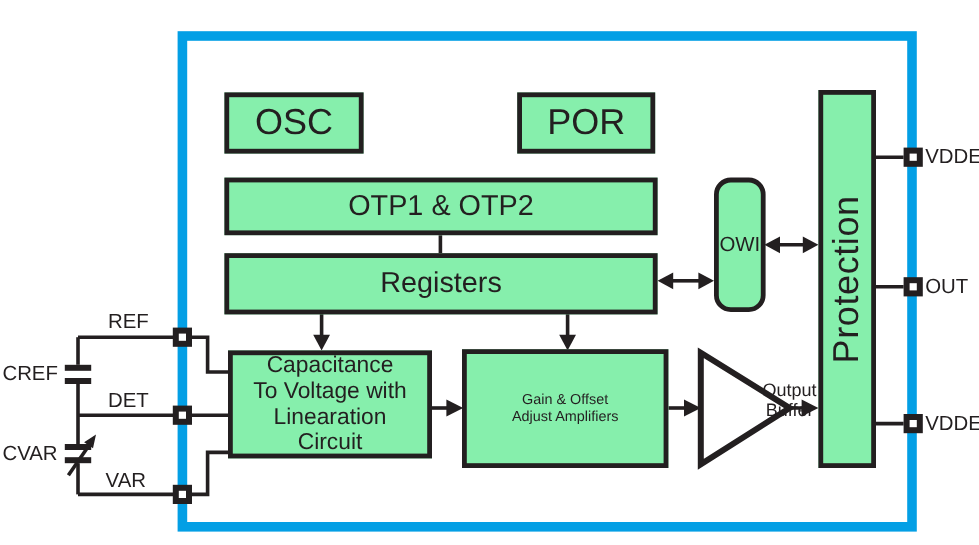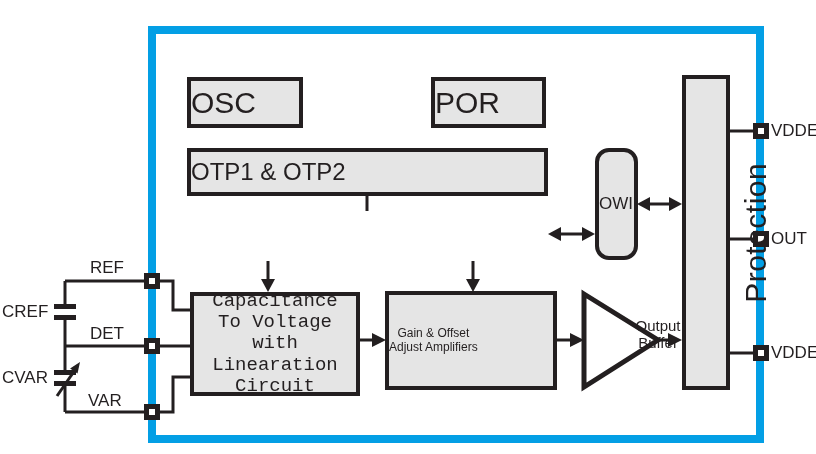--- a/index.html
+++ b/index.html
@@ -19,23 +19,23 @@
   .chip-rect{fill:none;stroke:var(--chip-border);stroke-width:8;}
   .wire{stroke:var(--ink);stroke-width:3;fill:none;}
   .ah{fill:var(--ink);stroke:none;}
   .pin-sq{fill:var(--ink);}
   .pin-hole{fill:#ffffff;}
   .plate{fill:var(--ink);}
   .tri{fill:#ffffff;stroke:var(--ink);stroke-width:5;stroke-linejoin:miter;}
   .box{
     position:absolute;
     box-sizing:border-box;
-    background:#e5e5e5;
+    background:#86efac;
     border:4px solid var(--ink);
-    display:flex;align-items:center;
+    display:flex;align-items:center;justify-content:center;
     text-align:center;
     white-space:pre-line;
     line-height:1.12;
   }
   .f30{font-size:30px;}
   .f24{font-size:24px;}
   .f20{font-size:12px;}
   .f19{font-size:19px;}
   .f17{font-size:17px;border-radius:14px;}
   .vtext{
@@ -160,22 +160,25 @@
   </div>
 
   <div class="box f30" style="left:431px;top:77px;width:115px;height:51px;">
     <span>POR</span>
   </div>
 
   <div class="box f24" style="left:187px;top:148px;width:361px;height:48px;">
     <span>OTP1 &amp; OTP2</span>
   </div>
 
-
-  <div class="box f19" style="left:190px;top:292px;width:170px;height:104px;font-family:Liberation Mono, monospace;">
+  <div class="box f24" style="left:187px;top:211px;width:361px;height:51px;">
+    <span>Registers</span>
+  </div>
+
+  <div class="box f19" style="left:190px;top:292px;width:170px;height:90px;">
     <span>Capacitance
 To Voltage with
 Linearation
 Circuit</span>
   </div>
 
   <div class="box f20" style="left:385px;top:291px;width:172px;height:99px;">
     <span>Gain &amp; Offset
 Adjust Amplifiers</span>
   </div>

